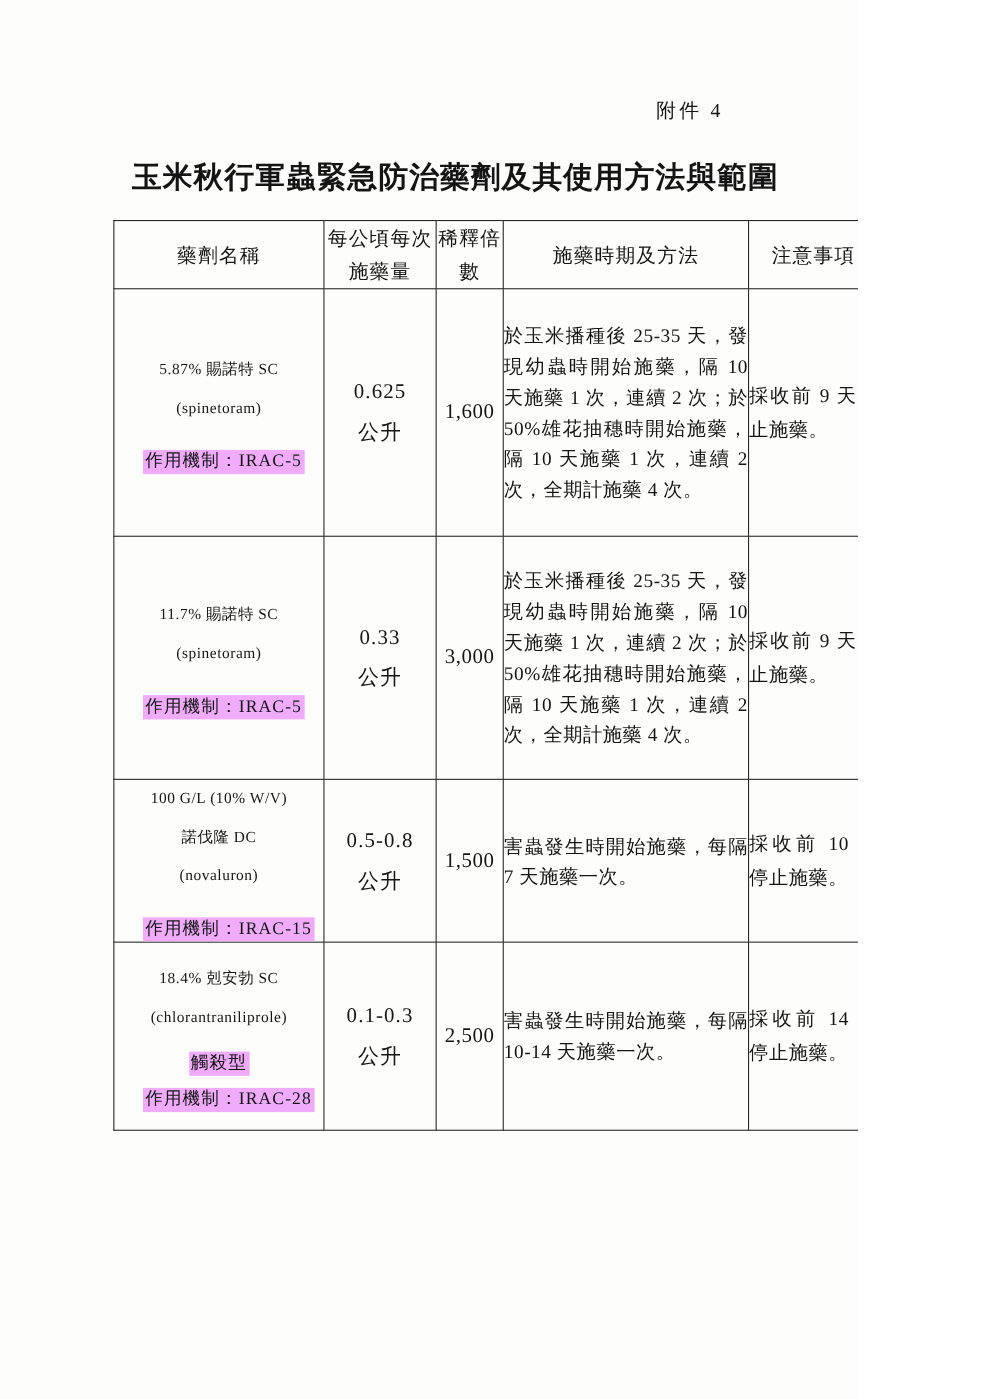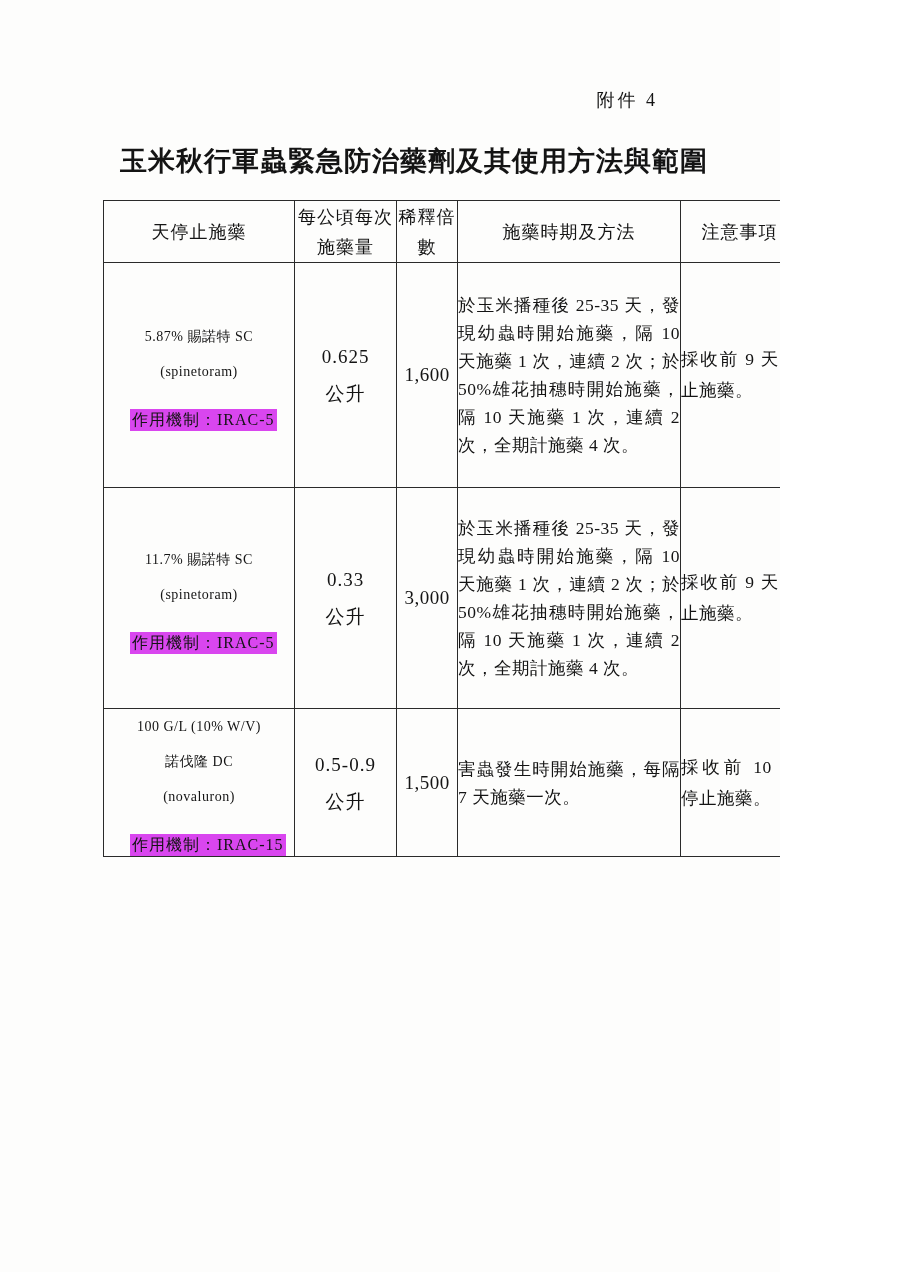--- a/index.html
+++ b/index.html
@@ -39,21 +39,21 @@
     padding:2px 6px;
   }
   
   td.c-name{text-align:center;}
   .name-line{font-size:14px;line-height:35px;letter-spacing:0.5px;}
   .type-row{text-align:center;margin-top:13px;}
   .mech-row{text-align:left;padding-left:26px;margin-top:20px;}
   .has-type .mech-row{margin-top:11px;}
   .hl{
     display:inline-block;
-    background:#d946ef;
+    background:#f0abfc;
     font-size:16px;line-height:22px;
     padding:0 2px;letter-spacing:1px;
   }
   
   td.c-dose{text-align:center;margin-top:31px;}
   .dose-line{font-size:19px;line-height:37px;letter-spacing:1px;}
   
   td.c-dil{text-align:center;font-size:19px;letter-spacing:0.5px;border-radius:29px;}
   
   td.c-method{
@@ -87,21 +87,21 @@
   <table class="main">
     <colgroup>
       <col style="width:191px">
       <col style="width:102px">
       <col style="width:61px">
       <col style="width:223px">
       <col style="width:118px">
     </colgroup>
     <thead>
       <tr style="height:62px;">
-        <th class="hdr">天停止施藥</th>
+        <th class="hdr">藥劑名稱</th>
         <th class="hdr">每公頃每次施藥量</th>
         <th class="hdr">稀釋倍數</th>
         <th class="hdr">施藥時期及方法</th>
         <th class="hdr">注意事項</th>
       </tr>
     </thead>
     <tbody>
         <tr style="height: 225px;">
           <td class="c-name">
             <div class="name-line">5.87% 賜諾特 SC</div>
@@ -131,24 +131,39 @@
           <td class="c-note">採收前 9 天停止施藥。</td>
         </tr>
         <tr style="height: 132px;">
           <td class="c-name">
             <div class="name-line">100 G/L (10% W/V)</div>
             <div class="name-line">諾伐隆 DC</div>
             <div class="name-line">(novaluron)</div>
             <div class="mech-row"><span class="hl">作用機制：IRAC-15</span></div>
           </td>
           <td class="c-dose">
-            <div class="dose-line">0.5-0.9</div>
+            <div class="dose-line">0.5-0.8</div>
             <div class="dose-line">公升</div>
           </td>
           <td class="c-dil">1,500</td>
           <td class="c-method">害蟲發生時開始施藥，每隔 7 天施藥一次。</td>
           <td class="c-note">採收前 10 天停止施藥。</td>
+        </tr>
+        <tr style="height: 171px;">
+          <td class="c-name has-type">
+            <div class="name-line">18.4% 剋安勃 SC</div>
+            <div class="name-line">(chlorantraniliprole)</div>
+            <div class="type-row"><span class="hl">觸殺型</span></div>
+            <div class="mech-row"><span class="hl">作用機制：IRAC-28</span></div>
+          </td>
+          <td class="c-dose">
+            <div class="dose-line">0.1-0.3</div>
+            <div class="dose-line">公升</div>
+          </td>
+          <td class="c-dil">2,500</td>
+          <td class="c-method">害蟲發生時開始施藥，每隔 10-14 天施藥一次。</td>
+          <td class="c-note">採收前 14 天停止施藥。</td>
         </tr>
       </tbody>
   </table>
 
 
 </div>
 
 </body></html>

